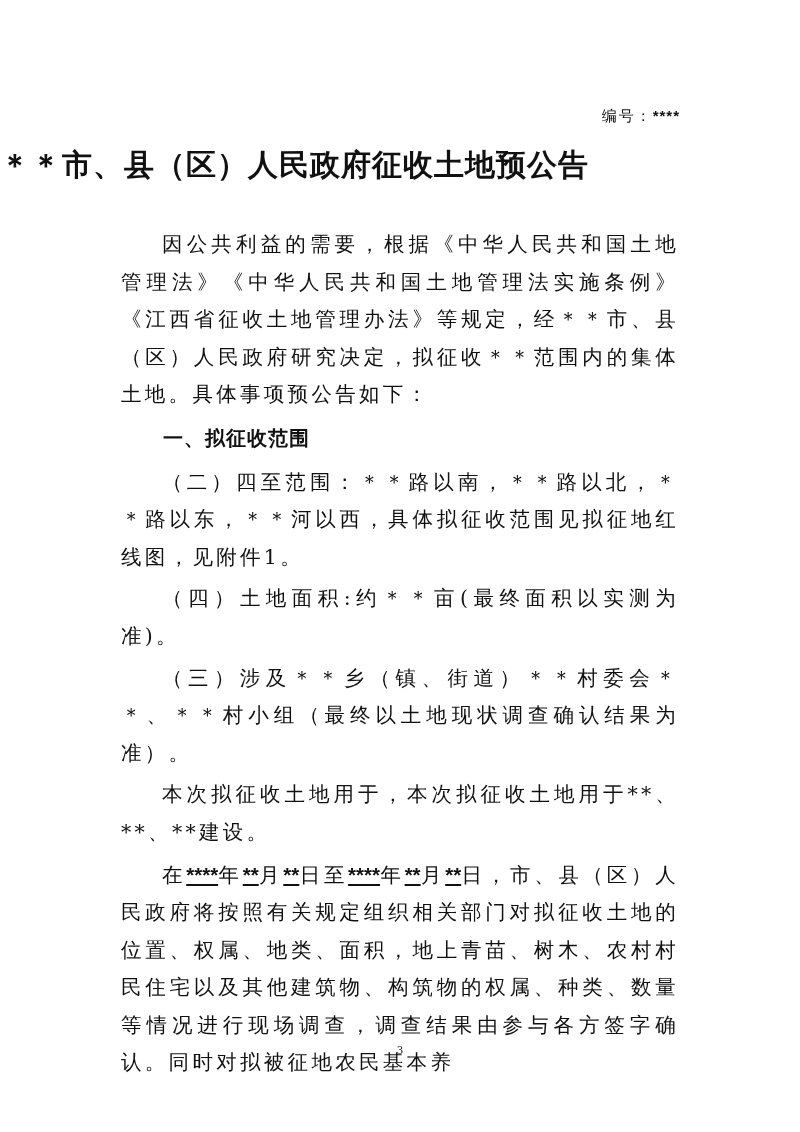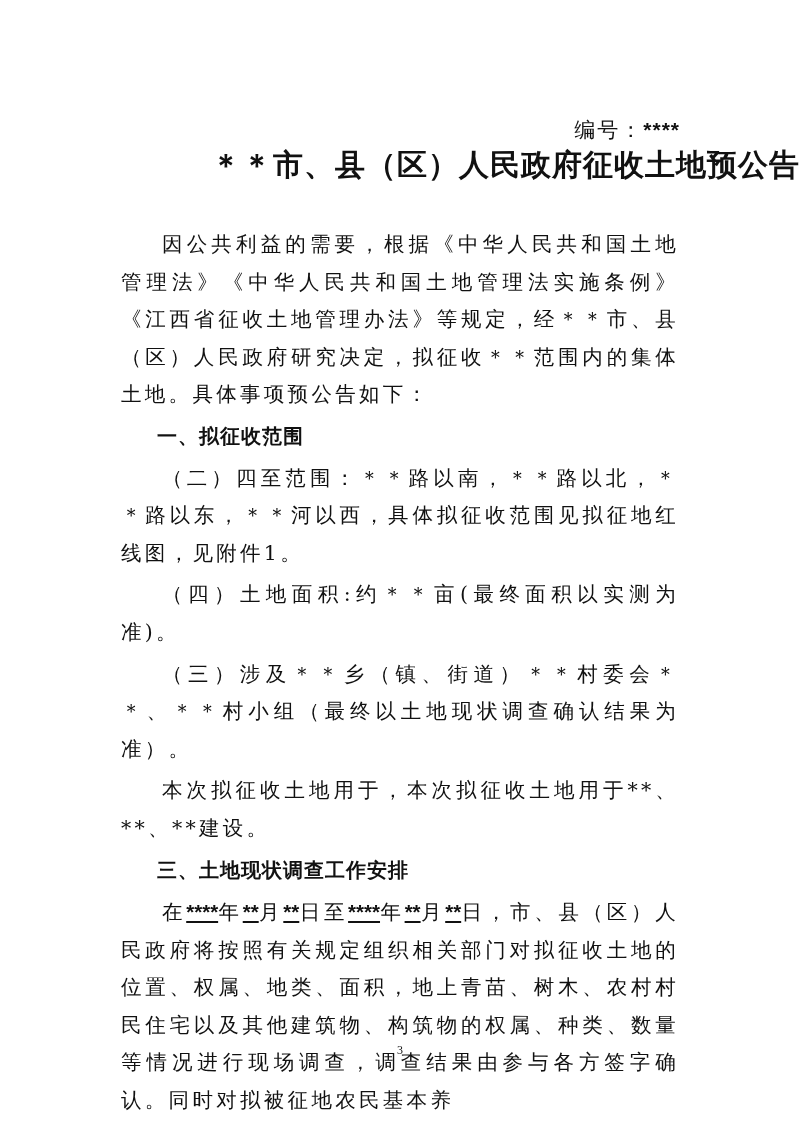--- a/index.html
+++ b/index.html
@@ -1,26 +1,26 @@
 <!DOCTYPE html>
 <html><head>
 <meta charset="utf-8">
 <style>
   html, body { margin: 0; padding: 0; background: #ffffff; }
   body { width: 800px; height: 1132px; position: relative; overflow: hidden;
          font-family: "DejaVu Serif", "Liberation Serif", serif; color: #111; }
   .page { position: absolute; left: 0; top: 0; width: 800px; height: 1132px; }
-  .docno { position: absolute; top: 116px; right: 120px; font-size: 21px; letter-spacing: 2px; }
+  .docno { position: absolute; top: 107px; right: 120px; font-size: 15px; letter-spacing: 2px; }
   .docno .val { font-family: "Liberation Sans", sans-serif; font-weight: bold; letter-spacing: 1px; }
-  .title { position: absolute; top: 145px; left: 0; width: 800px; text-align: right;
+  .title { position: absolute; top: 145px; left: 0; width: 800px; text-align: left;
            font-size: 30px; font-weight: bold; letter-spacing: 1px; }
   .body { position: absolute; top: 222px; left: 117px; width: 566px; font-size: 20.5px;
           line-height: 37.6px; letter-spacing: 3.3px; text-align: justify; }
   .p { margin: 4px; text-indent: 2em; }
-  .h { margin: 0; text-indent: 2em; font-family: "DejaVu Sans", "Liberation Sans", sans-serif;
+  .h { margin: 6px; text-indent: 2em; font-family: "DejaVu Sans", "Liberation Sans", sans-serif;
        font-weight: bold; letter-spacing: 1px; font-size: 20px; }
   .u { text-decoration: underline; font-family: "Liberation Sans", sans-serif; font-weight: bold; letter-spacing: 0; }
   .pagenum { position: absolute; top: 1043px; left: 0; width: 800px; text-align: center;
              font-size: 12px; font-family: "Liberation Serif", serif; }
 </style>
 </head>
 <body>
 
 <div class="page">
   <div class="docno">
@@ -32,18 +32,17 @@
   <div class="body">
     <p class="p">因公共利益的需要，根据《中华人民共和国土地管理法》《中华人民共和国土地管理法实施条例》《江西省征收土地管理办法》等规定，经＊＊市、县（区）人民政府研究决定，拟征收＊＊范围内的集体土地。具体事项预公告如下：</p>
 
     <p class="h">一、拟征收范围</p>
     <p class="p">（二）四至范围：＊＊路以南，＊＊路以北，＊＊路以东，＊＊河以西，具体拟征收范围见拟征地红线图，见附件1。</p>
     <p class="p">（四）土地面积:约＊＊亩(最终面积以实测为准)。</p>
     <p class="p">（三）涉及＊＊乡（镇、街道）＊＊村委会＊＊、＊＊村小组（最终以土地现状调查确认结果为准）。</p>
 
     <p class="p">本次拟征收土地用于，本次拟征收土地用于**、**、**建设。</p>
 
-    <p class="h">三、土地现状调查工作安排</p>
     <p class="p"><span>在</span><span class="u">****</span><span>年</span><span class="u">**</span><span>月</span><span class="u">**</span><span>日</span><span>至</span><span class="u">****</span><span>年</span><span class="u">**</span><span>月</span><span class="u">**</span><span>日</span><span>，市、县（区）人民政府将按照有关规定组织相关部门对拟征收土地的位置、权属、地类、面积，地上青苗、树木、农村村民住宅以及其他建筑物、构筑物的权属、种类、数量等情况进行现场调查，调查结果由参与各方签字确认。同时对拟被征地农民基本养</span></p>
   </div>
 
   <div class="pagenum">3</div>
 </div>
 
 </body></html>

